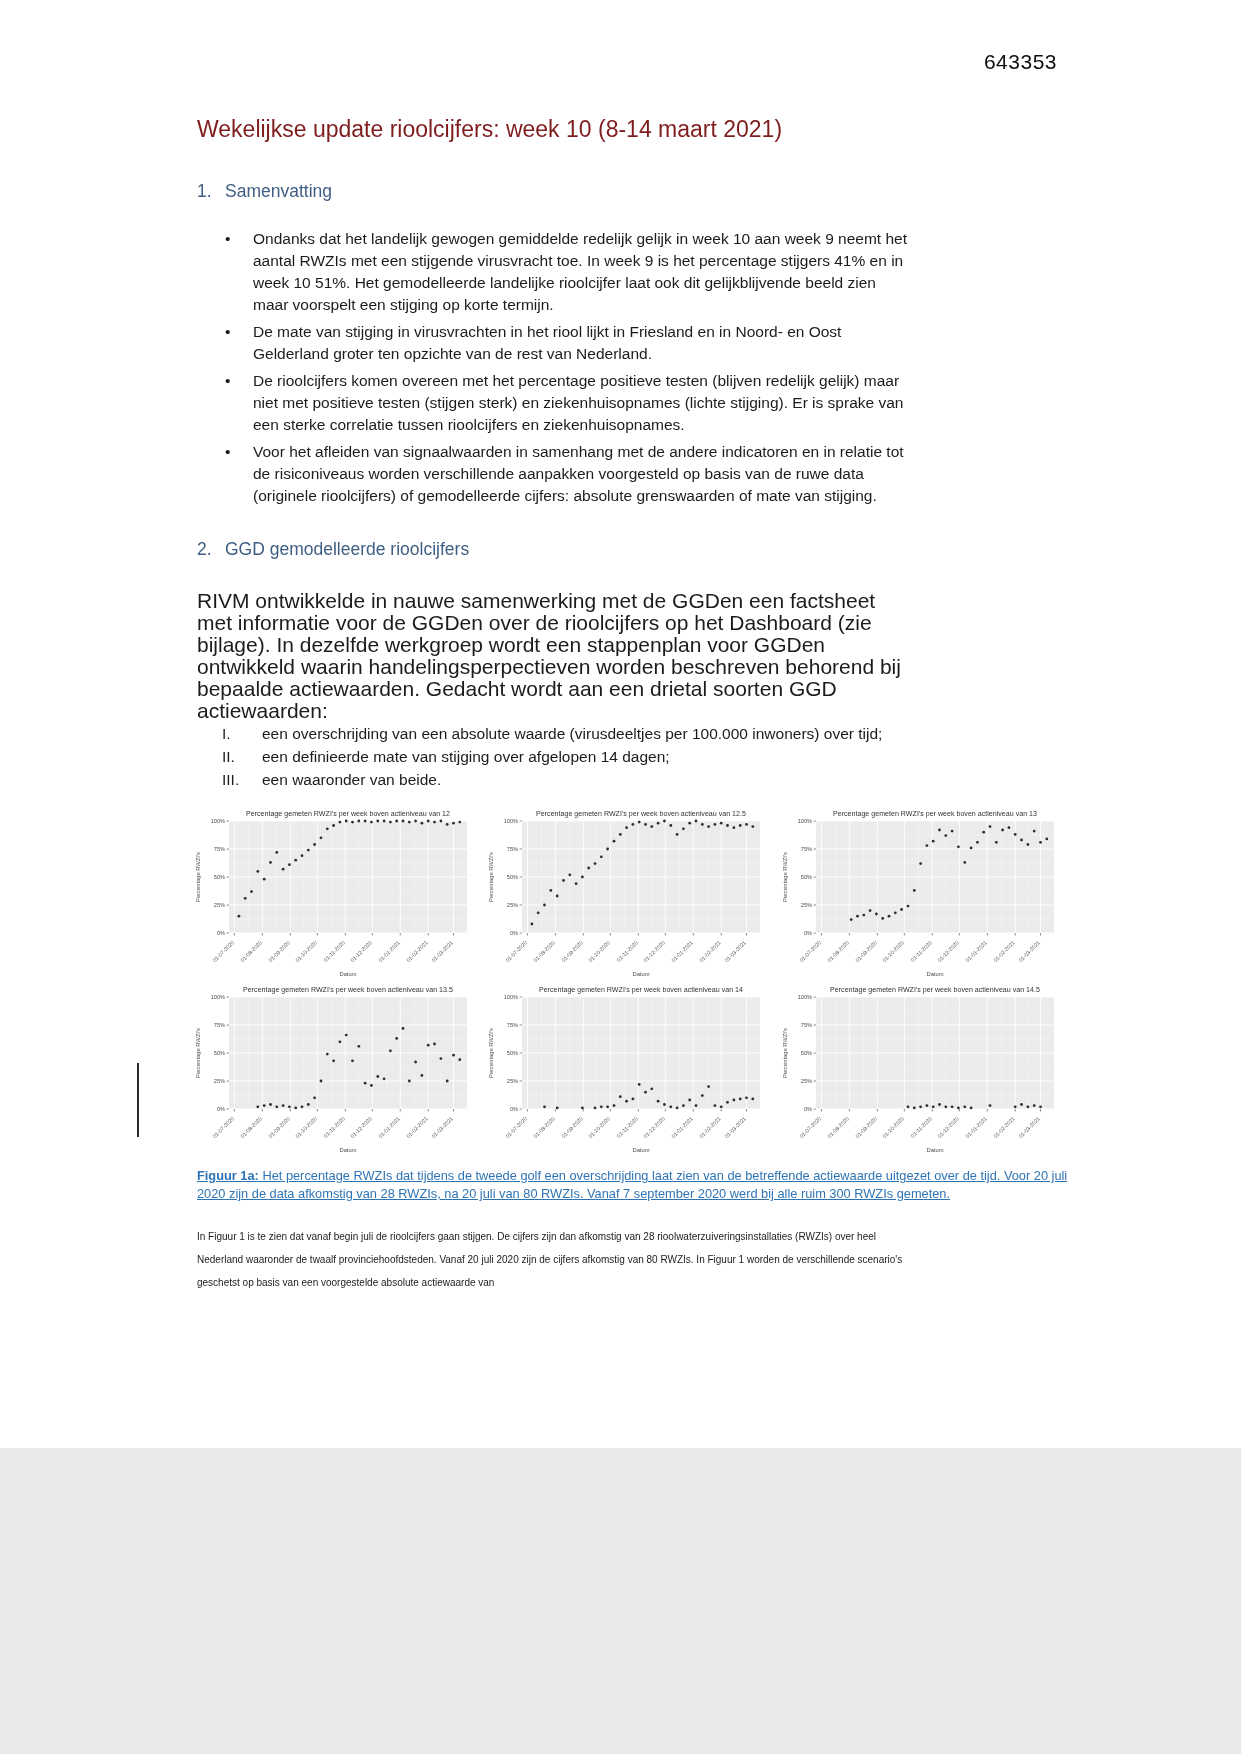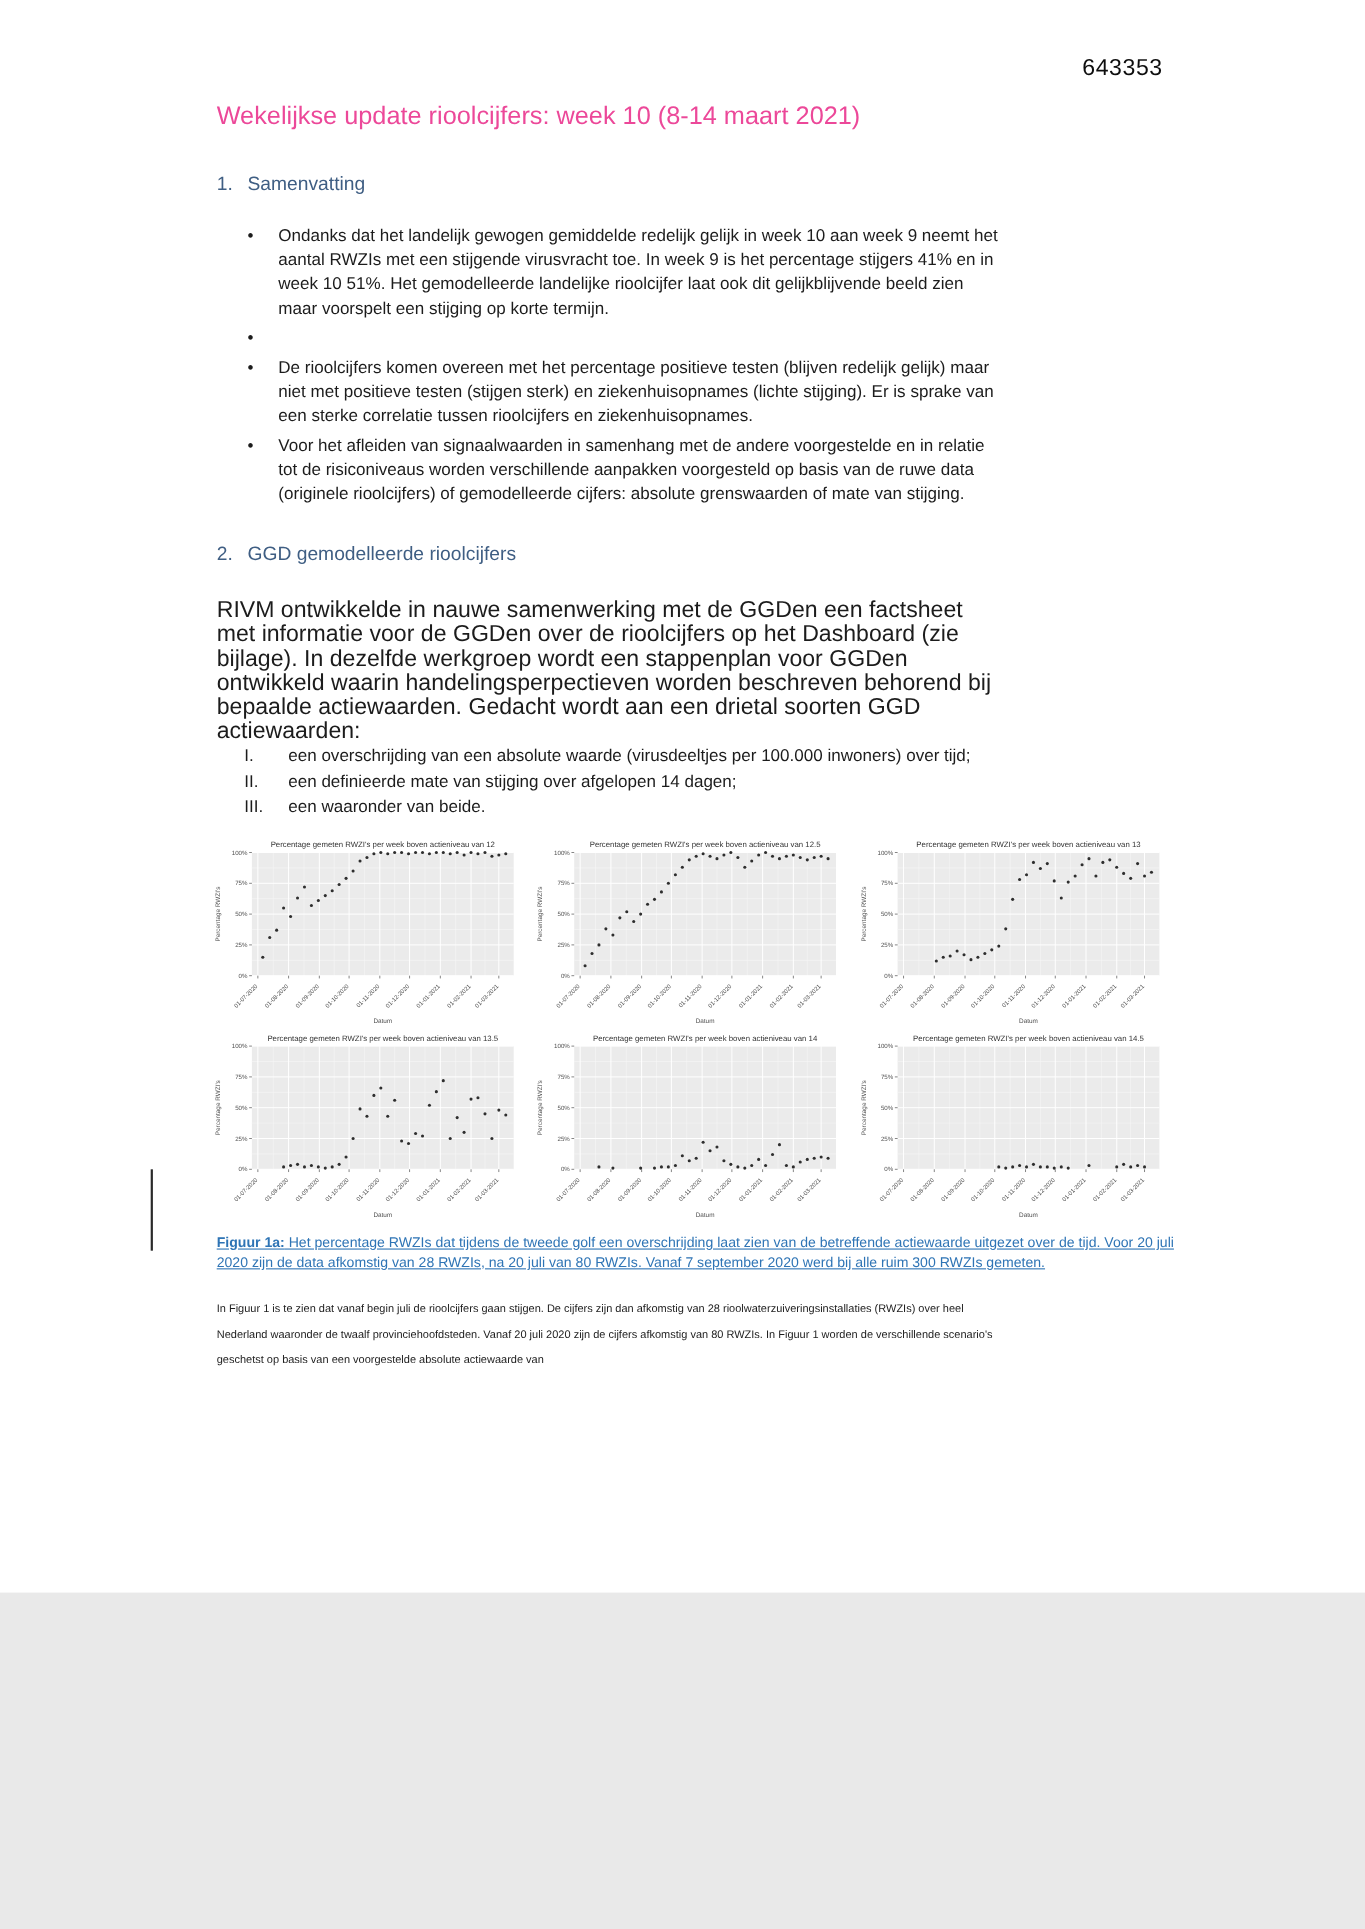--- a/index.html
+++ b/index.html
@@ -1,21 +1,21 @@
 <!DOCTYPE html>
 <html><head>
 <meta charset="utf-8">
 <style>
   html,body{margin:0;padding:0;background:#e9e9e9;}
   .page{position:relative;width:1241px;height:1448px;background:#ffffff;margin:0 auto;
         font-family:"Liberation Sans",sans-serif;color:#1c1c1c;overflow:hidden;}
   .pagenum{position:absolute;top:50px;right:184px;font-size:21px;color:#0e0e0e;letter-spacing:0.5px;}
   .margin-mark{position:absolute;left:137px;top:1063px;width:2px;height:74px;background:#2a2a2a;}
   .content{position:absolute;left:197px;top:0;width:880px;}
-  .doc-title{margin-top:92px;font-size:23px;color:#ec4899;font-weight:400;}
+  .doc-title{margin-top:116px;font-size:23px;color:#7f1d1d;font-weight:400;}
   .section-heading{display:flex;font-size:17.5px;color:#3f5e83;font-weight:400;}
   .section-heading .num{width:28px;flex:0 0 28px;}
   .h-sam{margin-top:38px;}
   .h-ggd{margin-top:32px;}
   .bullets{margin-top:26px;}
   .bullet-row{display:flex;margin-bottom:5px;}
   .bullet-dot{flex:0 0 28px;padding-left:28px;font-size:15.5px;line-height:22px;}
   .bullet-txt{max-width:662px;font-size:15.5px;line-height:22px;}
   .para{margin-top:30px;font-size:21px;line-height:22px;max-width:716px;}
   .roman-row{display:flex;padding-left:22px;font-size:15.5px;line-height:23px;}
@@ -44,28 +44,29 @@
       <span>Samenvatting</span>
     </div>
 
     <div class="bullets">
       <div class="bullet-row">
         <span class="bullet-dot">•</span>
         <span class="bullet-txt">Ondanks dat het landelijk gewogen gemiddelde redelijk gelijk in week 10 aan week 9 neemt het aantal RWZIs met een stijgende virusvracht toe. In week 9 is het percentage stijgers 41% en in week 10 51%. Het gemodelleerde landelijke rioolcijfer laat ook dit gelijkblijvende beeld zien maar voorspelt een stijging op korte termijn.</span>
       </div>
       <div class="bullet-row">
         <span class="bullet-dot">•</span>
+        <span class="bullet-txt">De mate van stijging in virusvrachten in het riool lijkt in Friesland en in Noord- en Oost Gelderland groter ten opzichte van de rest van Nederland.</span>
       </div>
       <div class="bullet-row">
         <span class="bullet-dot">•</span>
         <span class="bullet-txt">De rioolcijfers komen overeen met het percentage positieve testen (blijven redelijk gelijk) maar niet met positieve testen (stijgen sterk) en ziekenhuisopnames (lichte stijging). Er is sprake van een sterke correlatie tussen rioolcijfers en ziekenhuisopnames.</span>
       </div>
       <div class="bullet-row">
         <span class="bullet-dot">•</span>
-        <span class="bullet-txt">Voor het afleiden van signaalwaarden in samenhang met de andere voorgestelde en in relatie tot de risiconiveaus worden verschillende aanpakken voorgesteld op basis van de ruwe data (originele rioolcijfers) of gemodelleerde cijfers: absolute grenswaarden of mate van stijging.</span>
+        <span class="bullet-txt">Voor het afleiden van signaalwaarden in samenhang met de andere indicatoren en in relatie tot de risiconiveaus worden verschillende aanpakken voorgesteld op basis van de ruwe data (originele rioolcijfers) of gemodelleerde cijfers: absolute grenswaarden of mate van stijging.</span>
       </div>
     </div>
 
     <div class="section-heading h-ggd">
       <span class="num">2.</span>
       <span>GGD gemodelleerde rioolcijfers</span>
     </div>
 
     <div class="para">RIVM ontwikkelde in nauwe samenwerking met de GGDen een factsheet met informatie voor de GGDen over de rioolcijfers op het Dashboard (zie bijlage). In dezelfde werkgroep wordt een stappenplan voor GGDen ontwikkeld waarin handelingsperpectieven worden beschreven behorend bij bepaalde actiewaarden. Gedacht wordt aan een drietal soorten GGD actiewaarden:</div>
 

